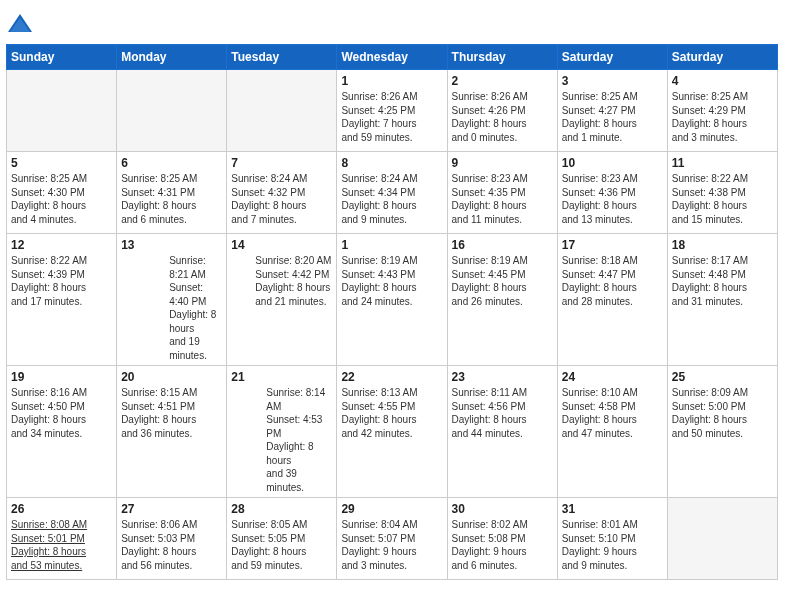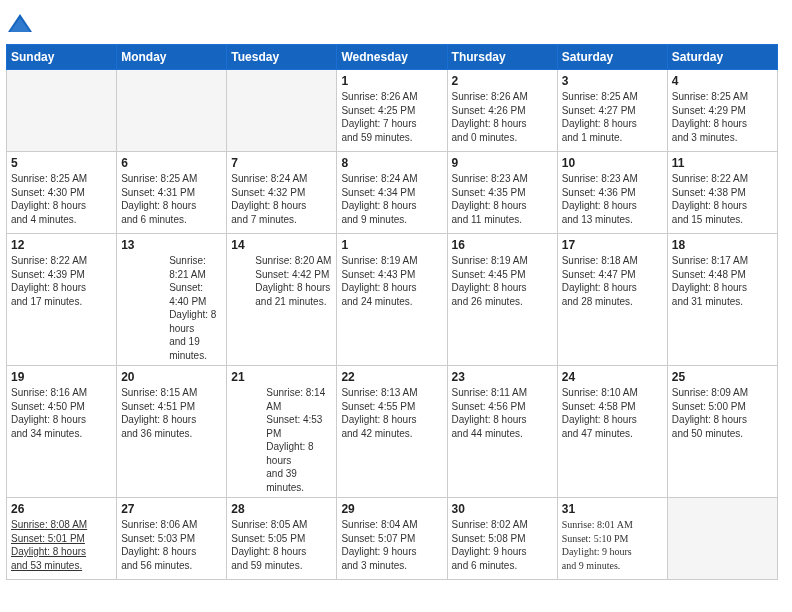--- a/index.html
+++ b/index.html
@@ -350,21 +350,21 @@
           </td>
           <td>
             <span class="day-num">30</span>
             <div class="day-info" style="white-space: pre-line;">Sunrise: 8:02 AM
 Sunset: 5:08 PM
 Daylight: 9 hours
 and 6 minutes.</div>
           </td>
           <td>
             <span class="day-num">31</span>
-            <div class="day-info" style="white-space: pre-line; font-family: Liberation Serif, serif;">Sunrise: 8:01 AM
+            <div class="day-info" style="white-space: pre-line;">Sunrise: 8:01 AM
 Sunset: 5:10 PM
 Daylight: 9 hours
 and 9 minutes.</div>
           </td>
           <td class="empty"></td>
         </tr>
       </tbody>
   </table>
 </div>
 

